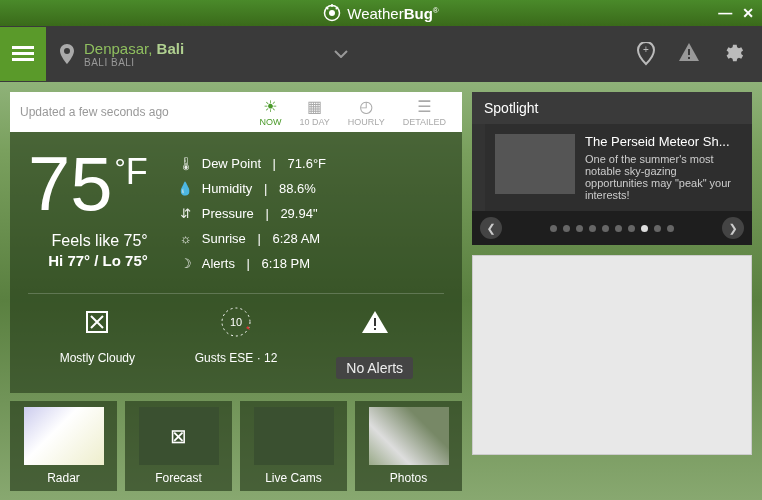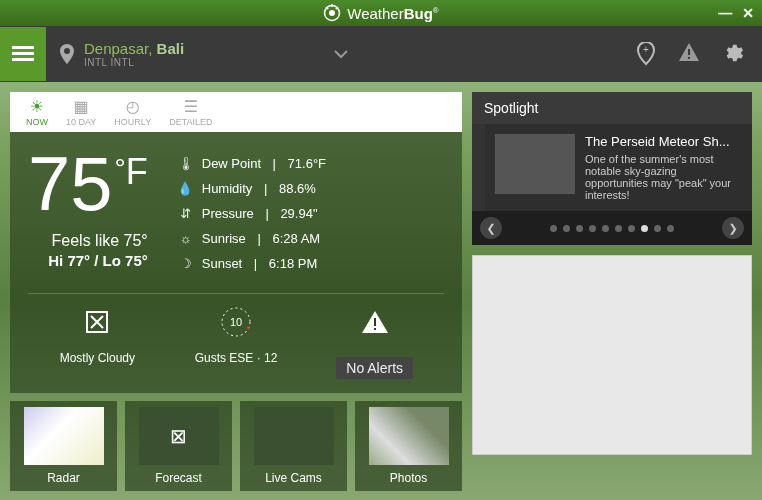--- a/index.html
+++ b/index.html
@@ -210,21 +210,21 @@
       </svg>
   </div>
   <div class="locwrap">
     <span class="loc-pin">
       <svg width="14" height="20" viewBox="0 0 14 20">
           <path d="M7 0C3 0 0 3 0 7c0 5 7 13 7 13s7-8 7-13c0-4-3-7-7-7zm0 10a3 3 0 110-6 3 3 0 010 6z" fill="#aaa"></path>
         </svg>
     </span>
     <div class="loc-text">
       <div class="city"><span class="a">Denpasar,</span> <span class="b">Bali</span></div>
-      <div class="sub">INTL INTL</div>
+      <div class="sub">BALI BALI</div>
     </div>
     <span class="loc-caret">
       <svg width="14" height="8" viewBox="0 0 14 8">
           <path d="M1 1l6 6 6-6" stroke="#999" stroke-width="2" fill="none"></path>
         </svg>
     </span>
   </div>
   <div class="nav-spacer"></div>
   <div class="nav-icons">
     <span class="ic">
@@ -244,20 +244,21 @@
       <svg width="22" height="22" viewBox="0 0 24 24">
           <path d="M12 8a4 4 0 100 8 4 4 0 000-8zm9 4a7 7 0 00-.1-1.2l2.1-1.6-2-3.4-2.5 1a7 7 0 00-2-1.2L16 3h-4l-.5 2.6a7 7 0 00-2 1.2l-2.5-1-2 3.4 2.1 1.6A7 7 0 007 12c0 .4 0 .8.1 1.2L5 14.8l2 3.4 2.5-1c.6.5 1.3.9 2 1.2L12 21h4l.5-2.6c.7-.3 1.4-.7 2-1.2l2.5 1 2-3.4-2.1-1.6c.1-.4.1-.8.1-1.2z" fill="#bbb"></path>
         </svg>
     </span>
   </div>
 </div>
 
 <div class="content">
   <div class="left">
     <div class="tabsrow">
+      <div class="updated">Updated a few seconds ago</div>
       <div class="tab active">
         <span class="ticon">☀</span>
         <span>NOW</span>
       </div>
       <div class="tab">
         <span class="ticon">▦</span>
         <span>10 DAY</span>
       </div>
       <div class="tab">
         <span class="ticon">◴</span>
@@ -300,21 +301,21 @@
               <span>29.94"</span>
             </div>
           <div class="drow">
               <span class="di">☼</span>
               <span>Sunrise</span>
               <span>&nbsp;|&nbsp;</span>
               <span>6:28 AM</span>
             </div>
           <div class="drow">
               <span class="di">☽</span>
-              <span>Sunset</span>
+              <span>Alerts</span>
               <span>&nbsp;|&nbsp;</span>
               <span>6:18 PM</span>
             </div>
         </div>
       </div>
       <div class="hero-mid">
         <div class="midcell">
           <div class="micon">
               <svg width="28" height="28" viewBox="0 0 28 28">
                 <rect x="4" y="4" width="20" height="20" fill="none" stroke="#fff" stroke-width="2"></rect>

